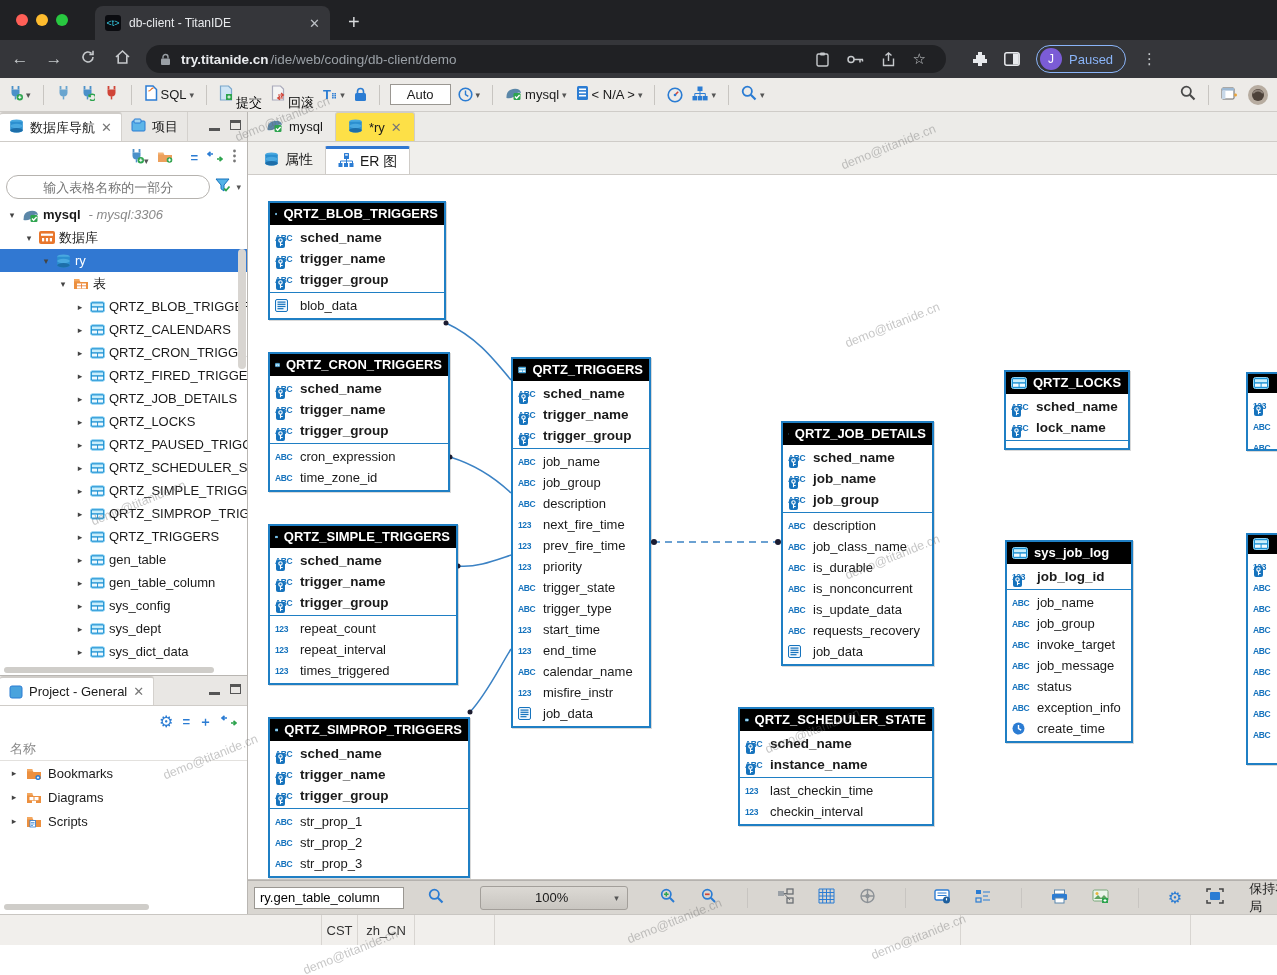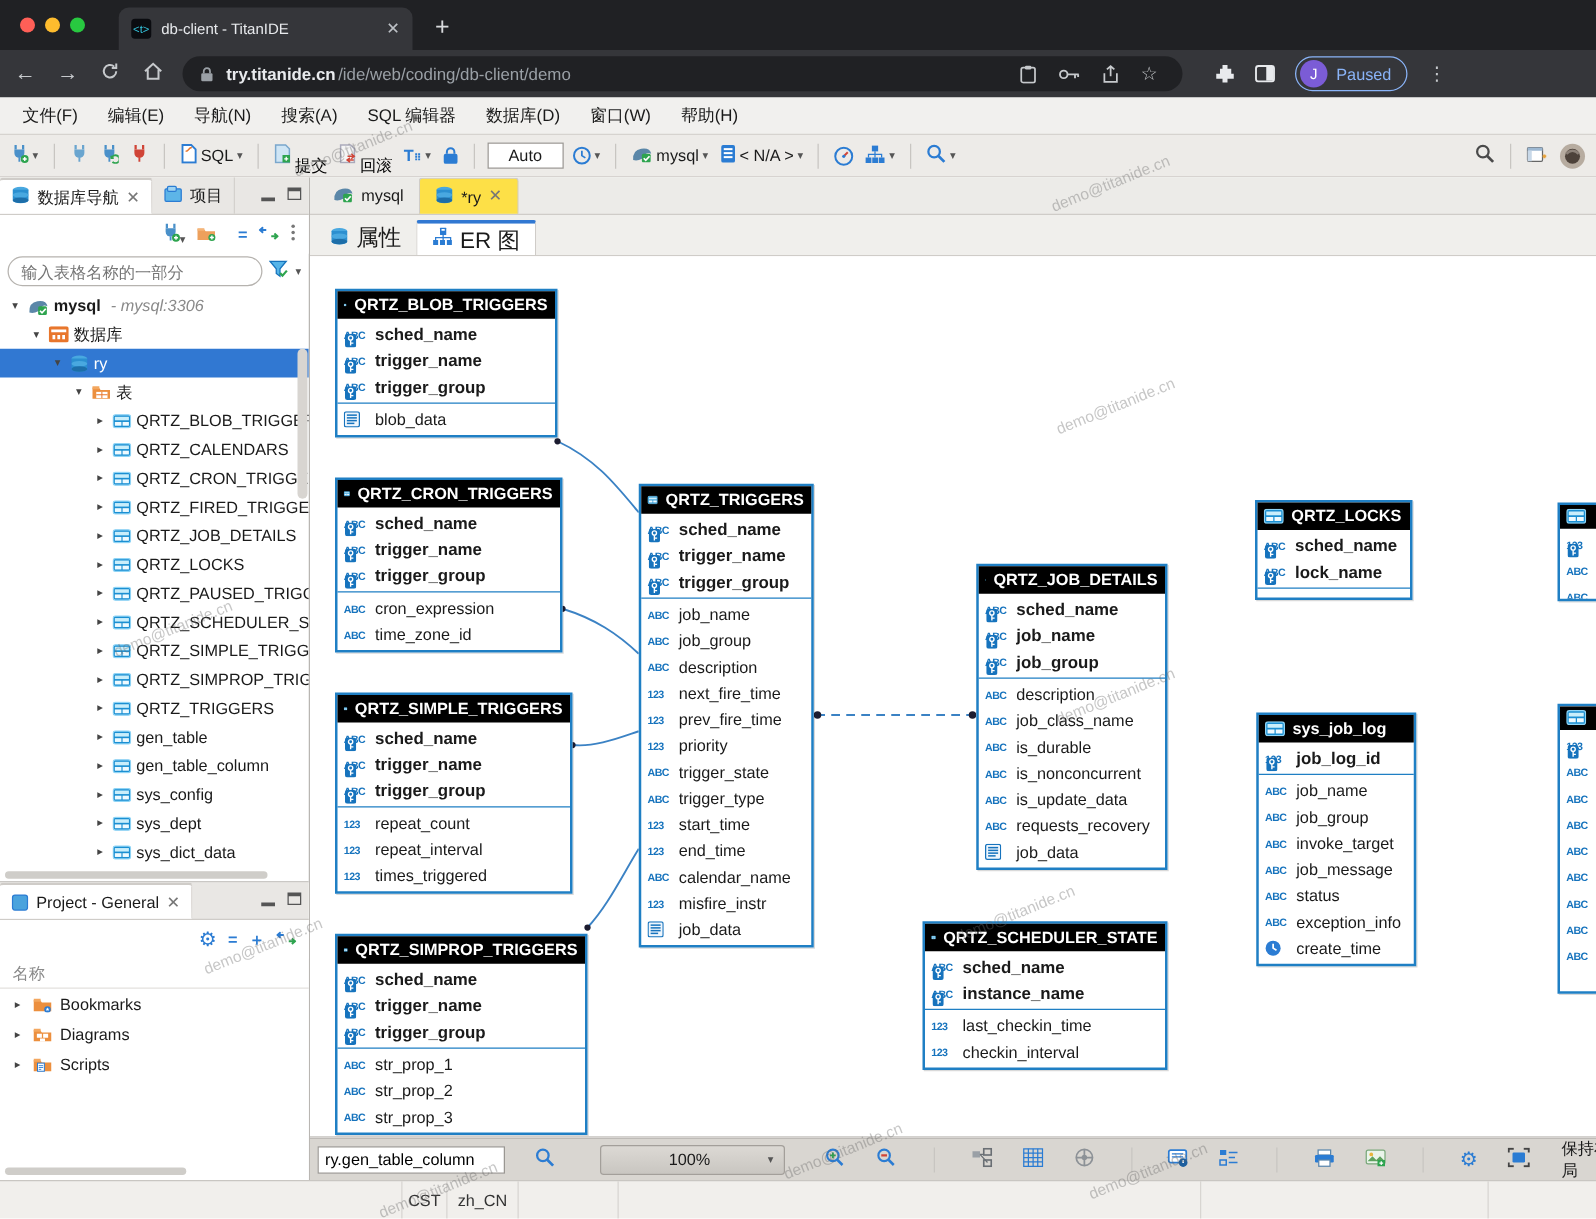--- a/index.html
+++ b/index.html
@@ -42,41 +42,41 @@
   .workspace { display:flex; height:802px; }
   .sidebar { width:248px; border-right:1px solid #b9b6b2; display:flex; flex-direction:column; background:#fff; }
   .panel-tabs { height:30px; background:#e9e7e4; border-bottom:1px solid #cfccc8; display:flex; align-items:flex-end; position:relative; }
   .ptab { height:29px; display:flex; align-items:center; gap:6px; padding:0 9px; font-size:13px; border-right:1px solid #d4d1cd; }
   .ptab.active { background:#fff; border-top:2px solid #cfccc8; border-radius:3px 3px 0 0; }
   .winbtns { position:absolute; right:6px; top:8px; display:flex; gap:10px; }
   .wmin { width:11px; height:3px; background:#555; margin-top:8px; }
   .wmax { width:11px; height:10px; border:1.5px solid #555; border-top:3px solid #555; }
   .panel-tools { height:31px; display:flex; align-items:center; justify-content:flex-end; gap:9px; padding:0 10px; background:#fff; }
   .filter-row { display:flex; align-items:center; gap:5px; padding:2px 6px 4px 6px; }
-  .filter-input { flex:1; height:24px; border:1px solid #b6b3af; border-radius:12px; padding:0 10px; font-size:13px; color:#8a8a8a; background:#fff; font-family:inherit; }
+  .filter-input { flex:1; height:24px; border:1px solid #b6b3af; border-radius:12px; padding:0 10px; font-size:13px; color:#8a8a8a; background:#fff; font-family:inherit;text-align:center; }
   .tree { flex:1; overflow:hidden; position:relative; font-size:13px; }
   .trow { height:23px; display:flex; align-items:center; gap:4px; white-space:nowrap; overflow:hidden; }
   .trow .arr { width:12px; font-size:9px; color:#444; text-align:center; flex:none; }
   .trow.sel { background:#3178d2; color:#fff; }
   .trow .sfx { color:#8a8a8a; font-style:italic; margin-left:4px; }
   .hscroll { position:absolute; bottom:2px; left:4px; height:6px; width:150px; background:#cfcdc9; border-radius:3px; }
   .vscroll-side { position:absolute; right:1px; top:46px; width:8px; height:120px; background:#d8d5d1; border-radius:4px; }
 
   .project { height:239px; border-top:1px solid #b9b6b2; display:flex; flex-direction:column; background:#fff; }
   .namehdr { height:24px; display:flex; align-items:center; padding:0 10px; color:#8a8a8a; border-bottom:1px solid #e3e1de; }
   .prow { height:24px; display:flex; align-items:center; gap:6px; padding-left:8px; }
   .blueglyph { color:#2b7cd3; font-weight:bold; }
 
   
   .editor { flex:1; display:flex; flex-direction:column; position:relative; background:#fff; }
   .etabs { height:30px; background:#ecebe8; border-bottom:1px solid #cfccc8; display:flex; align-items:flex-end; position:relative; }
   .etab { height:29px; display:flex; align-items:center; gap:6px; padding:0 12px; font-size:13px; }
   .etab.active { background:#fde047; border:1px solid #cfccc8; border-bottom:none; border-radius:3px 3px 0 0; }
   .subtabs { height:33px; background:#f0efec; border-bottom:1px solid #cfccc8; display:flex; align-items:flex-end; position:relative; }
-  .stab { height:28px; display:flex; align-items:center; gap:6px; padding:0 12px; font-size:18px; }
+  .stab { height:28px; display:flex; align-items:center; gap:6px; padding:0 12px; font-size:14px; }
   .stab.active { background:#fff; border:1px solid #cfccc8; border-bottom:none; border-top:3px solid #3178d2; border-radius:2px 2px 0 0; }
   .crumbs { position:absolute; right:22px; bottom:6px; display:flex; align-items:center; gap:7px; font-size:13px; }
 
   .canvas { position:relative; height:705px; background:#fff; overflow:hidden; border-bottom:1px solid #c5c2be; }
   .entity { position:absolute; background:#fff; border:2px solid #1f7fc4; box-shadow:1px 1px 0 rgba(0,0,0,.15); }
   .ehead { background:#000; color:#fff; font-weight:bold; font-size:13px; display:flex; align-items:center; gap:6px; padding:3px 6px 4px 5px; white-space:nowrap; overflow:hidden; }
   .esec { padding:2px 0; }
   .esec.cols { border-top:1px solid #1f7fc4; min-height:8px; }
   .erow { height:21px; display:flex; align-items:center; gap:4px; padding:0 6px 0 5px; white-space:nowrap; }
   .erow.pk { font-weight:bold; font-size:13.5px; }
@@ -158,30 +158,20 @@
           <rect x="9" y="1.5" width="5.7" height="11" fill="#e8eaed"></rect>
         </svg>
       <div class="avatarpill">
         <span class="av">J</span>
         <span class="pl">Paused</span>
       </div>
       <span class="dots3">⋮</span>
     </div>
   </div>
 
-  <div class="menubar">
-      <span>文件(F)</span>
-      <span>编辑(E)</span>
-      <span>导航(N)</span>
-      <span>搜索(A)</span>
-      <span>SQL 编辑器</span>
-      <span>数据库(D)</span>
-      <span>窗口(W)</span>
-      <span>帮助(H)</span>
-    </div>
 
   <div class="mtoolbar">
     <span class="tbtn">
         <span id="ic-plugnew"><svg width="15" height="16" viewBox="0 0 15 16">
             <path d="M4.5 1v3.6M10.5 1v3.6" stroke="#4a90c9" stroke-width="1.8"></path>
             <path d="M3.5 4.6h8v2.8a4 4 0 0 1-8 0z" fill="#4a90c9"></path>
             <path d="M7.5 11.2v3.2" stroke="#4a90c9" stroke-width="1.5"></path>
             <circle cx="11.8" cy="12.2" r="3.2" fill="#2ea44f"></circle>
             <path d="M11.8 10.6v3.2M10.2 12.2h3.2" stroke="#fff" stroke-width="1.1"></path>
           </svg></span>

